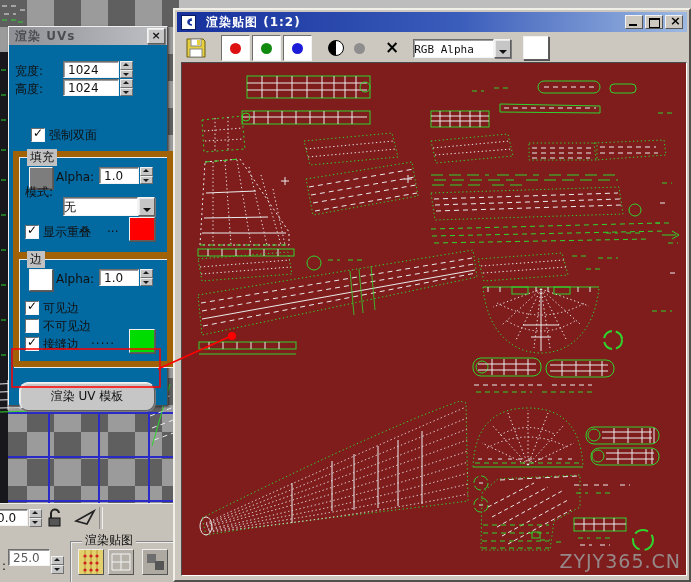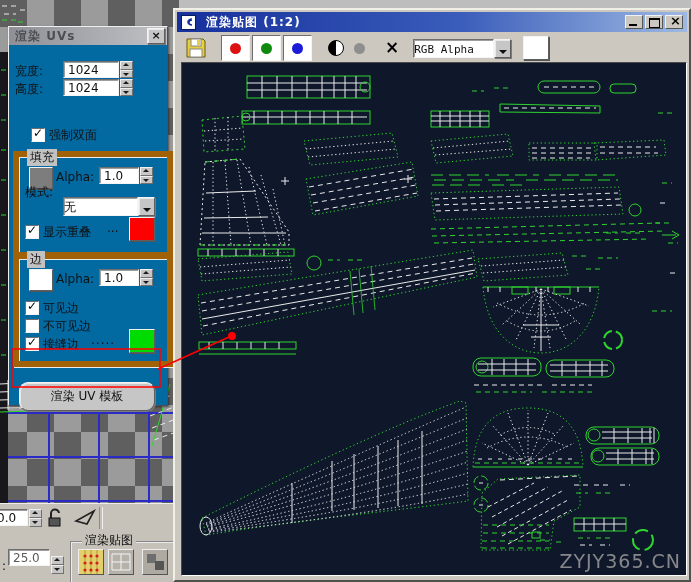--- a/index.html
+++ b/index.html
@@ -53,21 +53,21 @@
   .tbtn{width:18px;height:14px;margin-right:2px;background:#ccc8c0;border:1px solid;border-color:#f2f2f2 #555 #555 #f2f2f2;
         position:relative;box-sizing:border-box;}
   .tbtn.min::after{content:"";position:absolute;left:3px;bottom:2px;width:8px;height:2px;background:#000;}
   .tbtn.max::after{content:"";position:absolute;left:3px;top:2px;width:9px;height:7px;border:1px solid #000;border-top-width:2px;}
   .tbtn.cls::after{content:"×";position:absolute;left:4px;top:-3px;font-weight:bold;font-size:13px;color:#000;}
   .wtool{position:absolute;left:2px;top:24px;width:510px;height:28px;display:flex;align-items:center;}
   .chan{width:27px;height:24px;margin-right:2px;background:#fff;border:1px solid;border-color:#6e6e6e #f4f4f4 #f4f4f4 #6e6e6e;
         display:flex;align-items:center;justify-content:center;}
   .dotc{width:11px;height:11px;border-radius:50%;}
   .canvas{position:absolute;left:6px;top:52px;width:506px;height:514px;border:1px solid;border-color:#4a4a4a #fff #fff #4a4a4a;
-          background:#0f172a;box-sizing:border-box;}
+          background:#7f1d1d;box-sizing:border-box;}
   .wm{position:absolute;right:5px;bottom:3px;font-size:19px;color:#9b9b9b;opacity:.85;letter-spacing:1px;}
   
   .overlay{position:absolute;left:0;top:0;width:691px;height:582px;pointer-events:none;z-index:30;}
   
   .g{stroke:#2fd42f;fill:none;stroke-width:1;}
   .g2{stroke:#2fd42f;fill:none;stroke-width:2;}
   .w{stroke:#ebebeb;fill:none;stroke-width:1;}
   .d{stroke-dasharray:2,3;} .dd{stroke-dasharray:5,4;} .dt{stroke-dasharray:1.3,2.6;}
 </style>
 </head>

